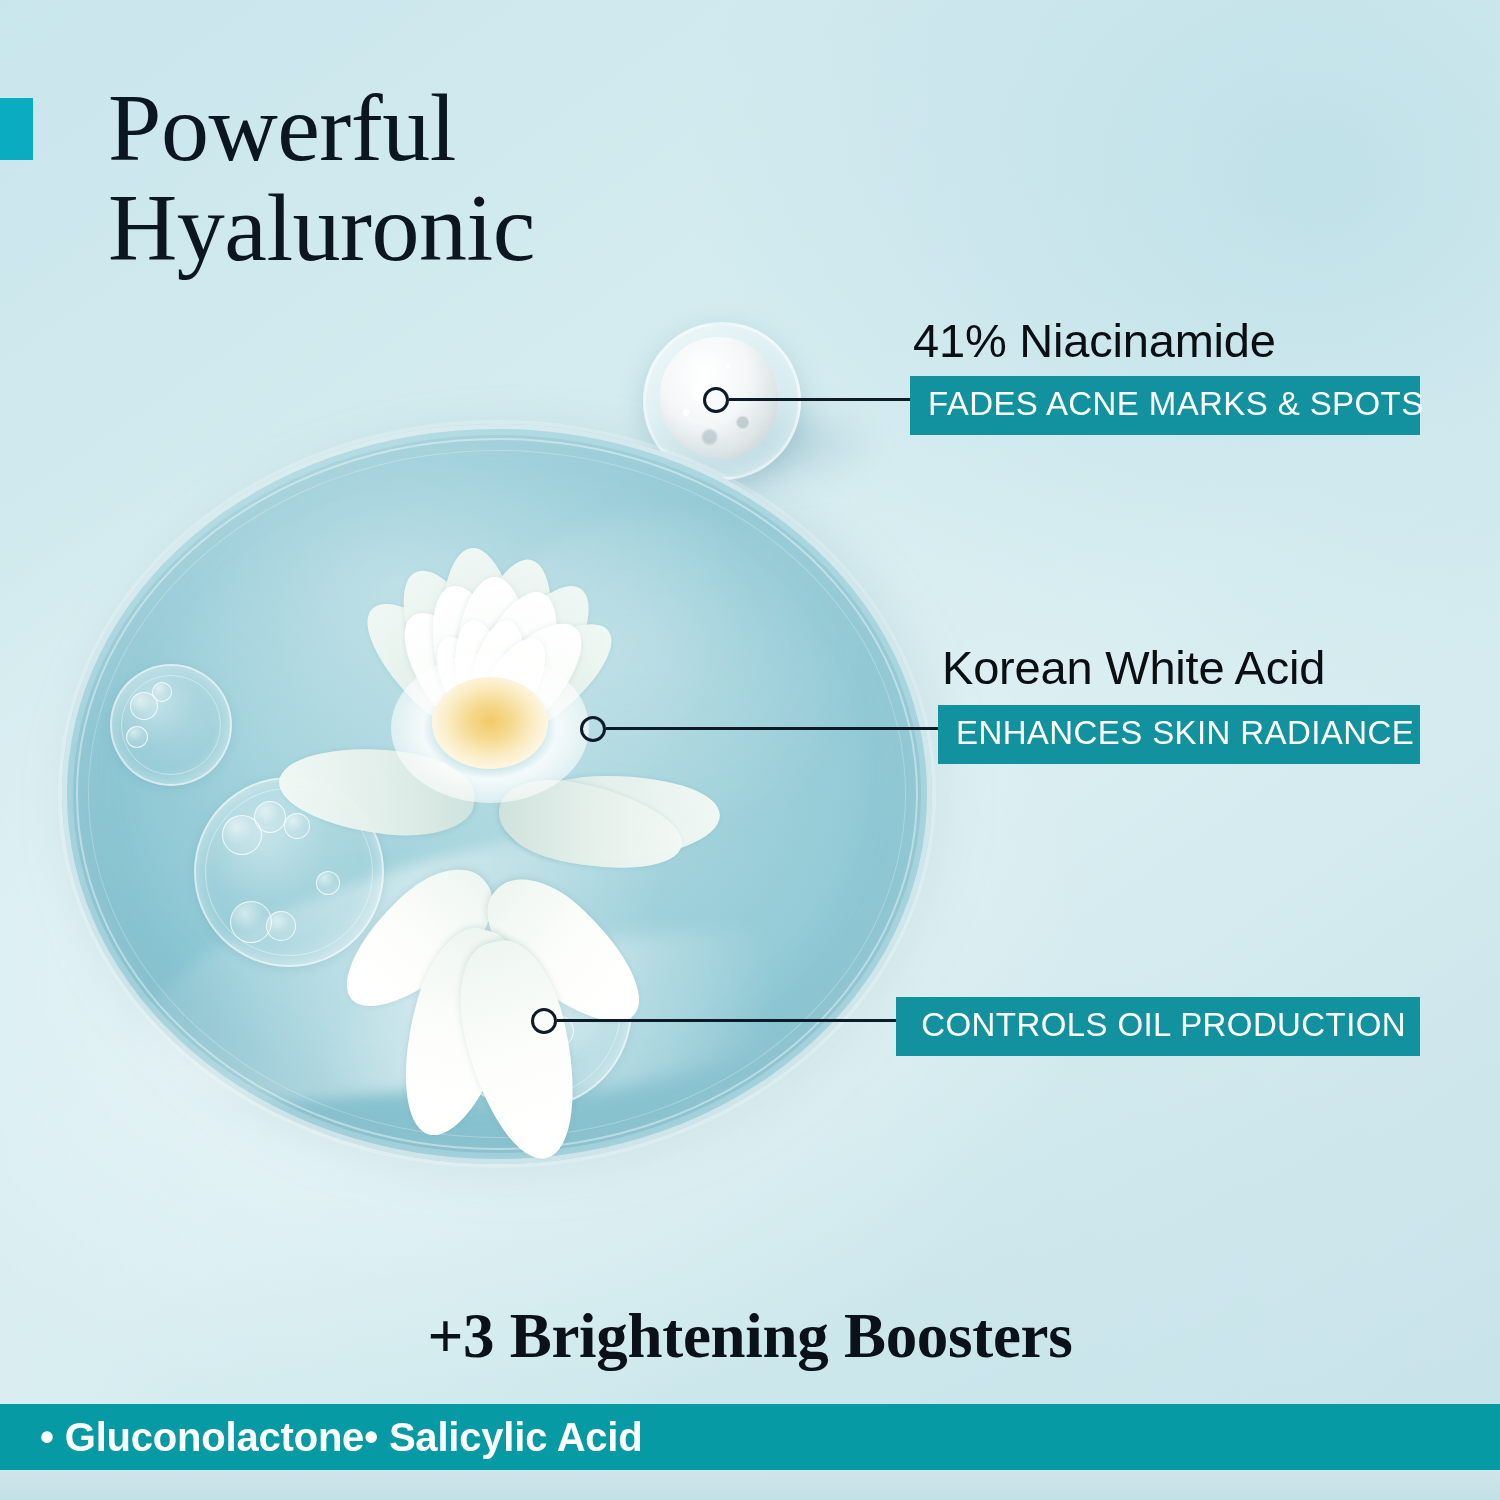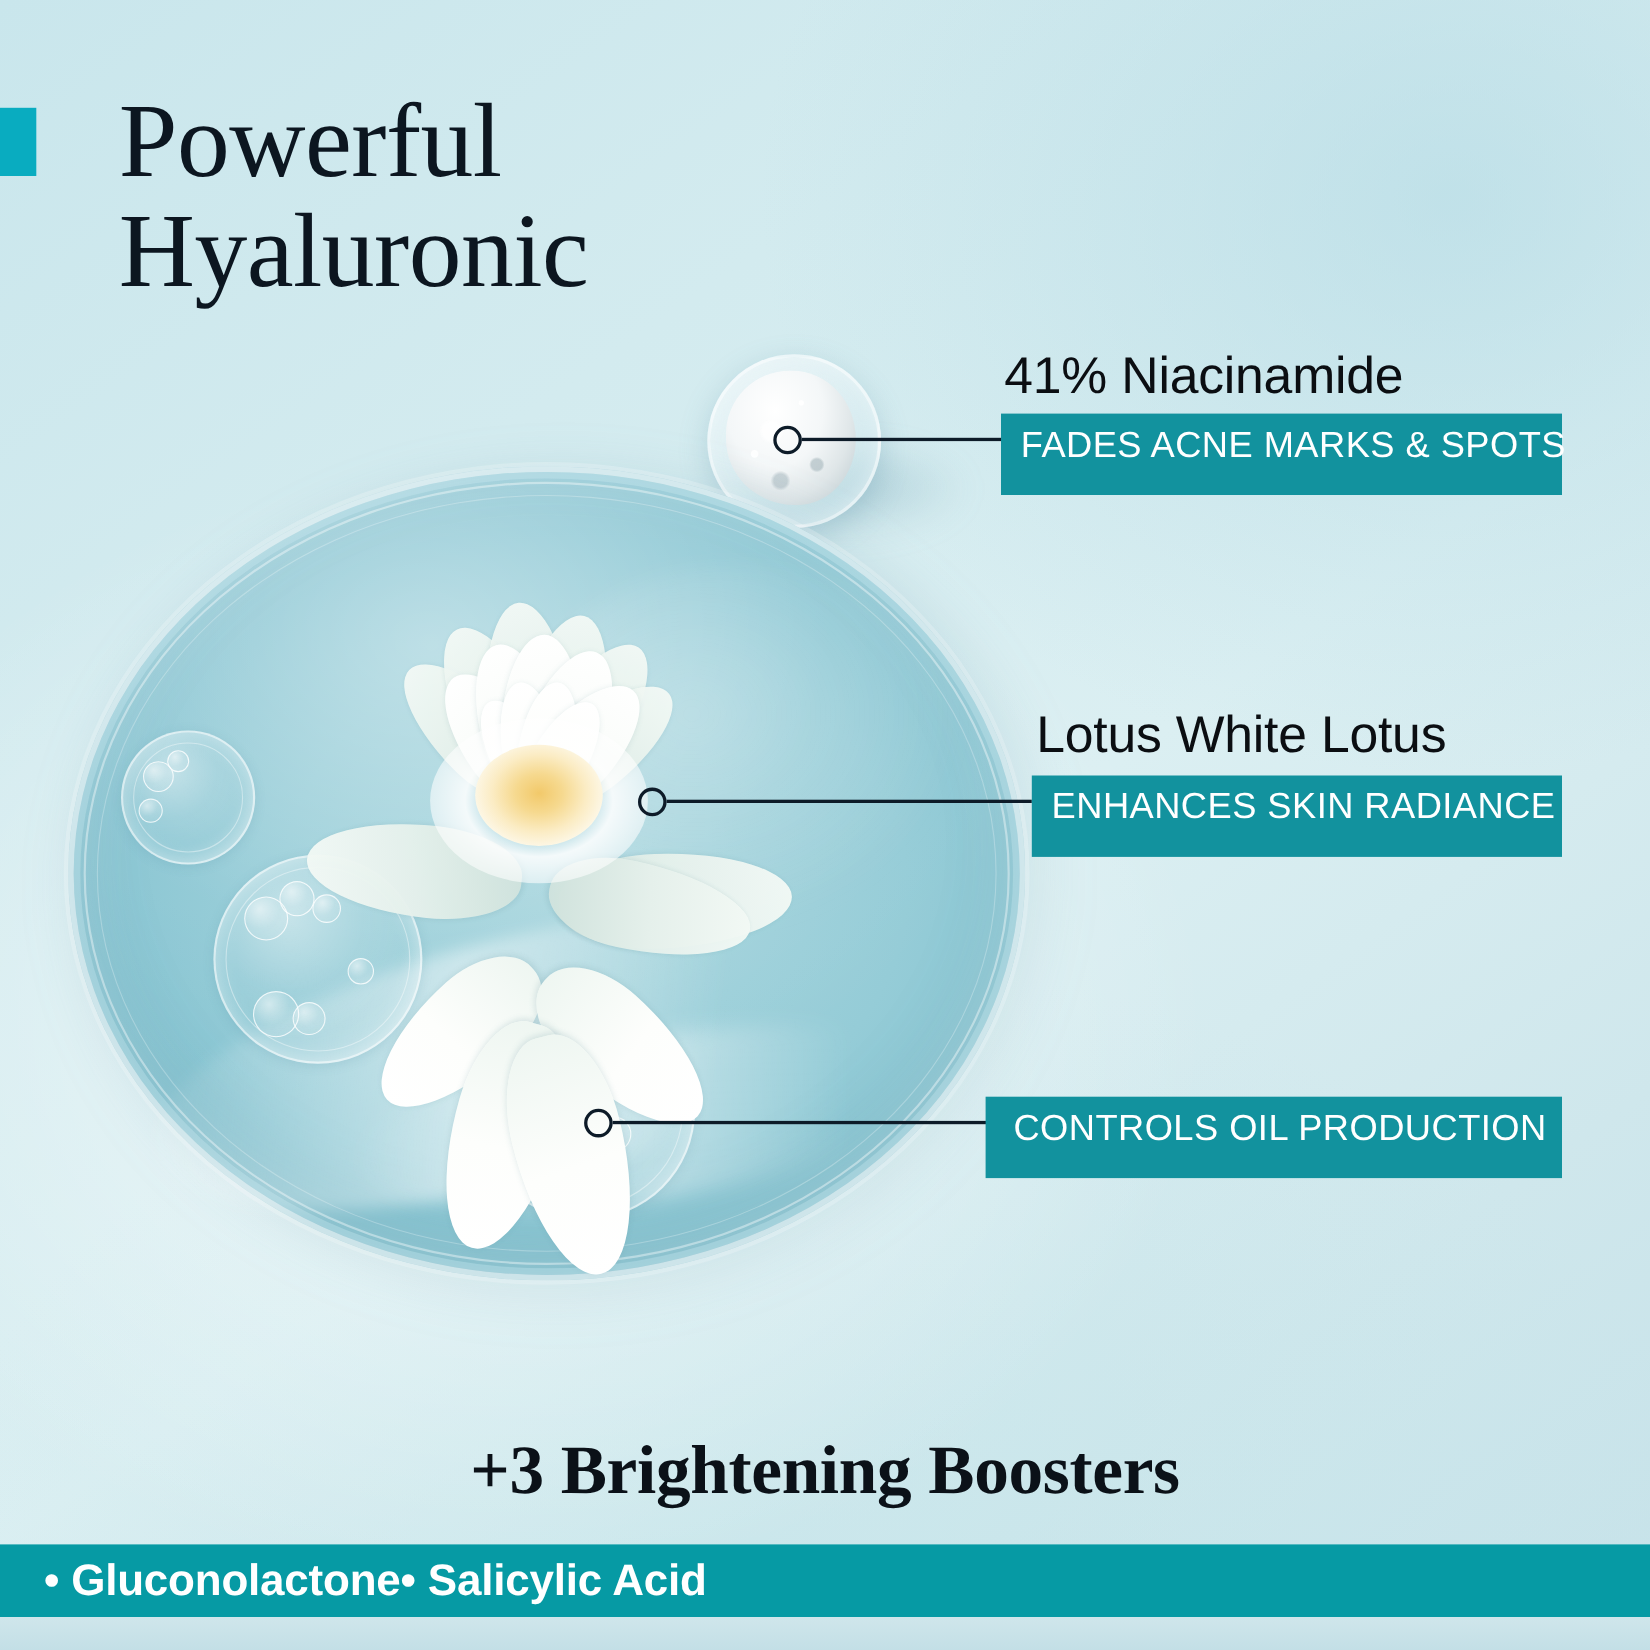--- a/index.html
+++ b/index.html
@@ -215,21 +215,21 @@
     letter-spacing: -0.2px;
     white-space: nowrap;
     z-index: 21;
   }
   .callout-chip {
     position: absolute;
     background: #12929e;
     color: #ffffff;
     font-size: 33px;
     letter-spacing: 0.4px;
-    padding: 9px 14px 27px 18px;
+    padding: 9px 14px 12px 18px;
     white-space: nowrap;
     box-sizing: border-box;
     text-align: right;
     z-index: 21;
   }
 
   
   .accent-block {
     position: absolute;
     left: 0; top: 98px;
@@ -375,21 +375,21 @@
     <div class="petal front" style="width:88px; height:186px; margin-left:-44px; margin-top:-16px; transform:rotate(132deg) translateY(-8px); z-index:6;"></div>
   </div>
 
   <div class="callout-marker" style="left:703px; top:387px;"></div>
   <div class="callout-line" style="left:729px; top:398px; width:182px;"></div>
   <div class="callout-title" style="left:913px; top:313px;">41% Niacinamide</div>
   <div class="callout-chip" style="left:910px; top:376px; width:510px;">FADES ACNE MARKS &amp; SPOTS</div>
 
   <div class="callout-marker" style="left:580px; top:716px;"></div>
   <div class="callout-line" style="left:606px; top:727px; width:332px;"></div>
-  <div class="callout-title" style="left:942px; top:640px;">Lotus White Lotus</div>
+  <div class="callout-title" style="left:942px; top:640px;">Korean White Acid</div>
   <div class="callout-chip" style="left:938px; top:705px; width:482px;">ENHANCES SKIN RADIANCE</div>
 
   <div class="callout-marker" style="left:531px; top:1008px;"></div>
   <div class="callout-line" style="left:557px; top:1019px; width:343px;"></div>
   <div class="callout-chip" style="left:896px; top:997px; width:524px;">CONTROLS OIL PRODUCTION</div>
 
   <div class="boosters-head">+3 Brightening Boosters</div>
 
   <div class="booster-bar">
     <span class="booster-item">• Gluconolactone</span>

